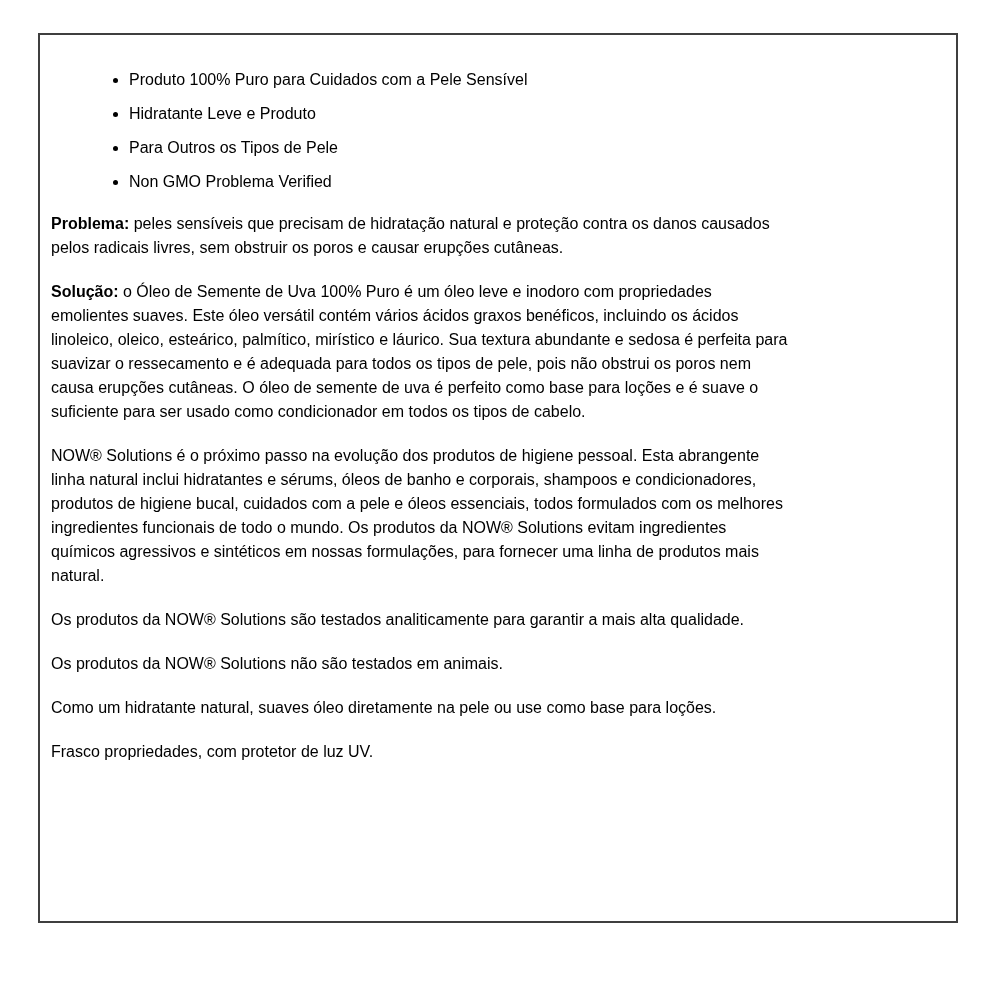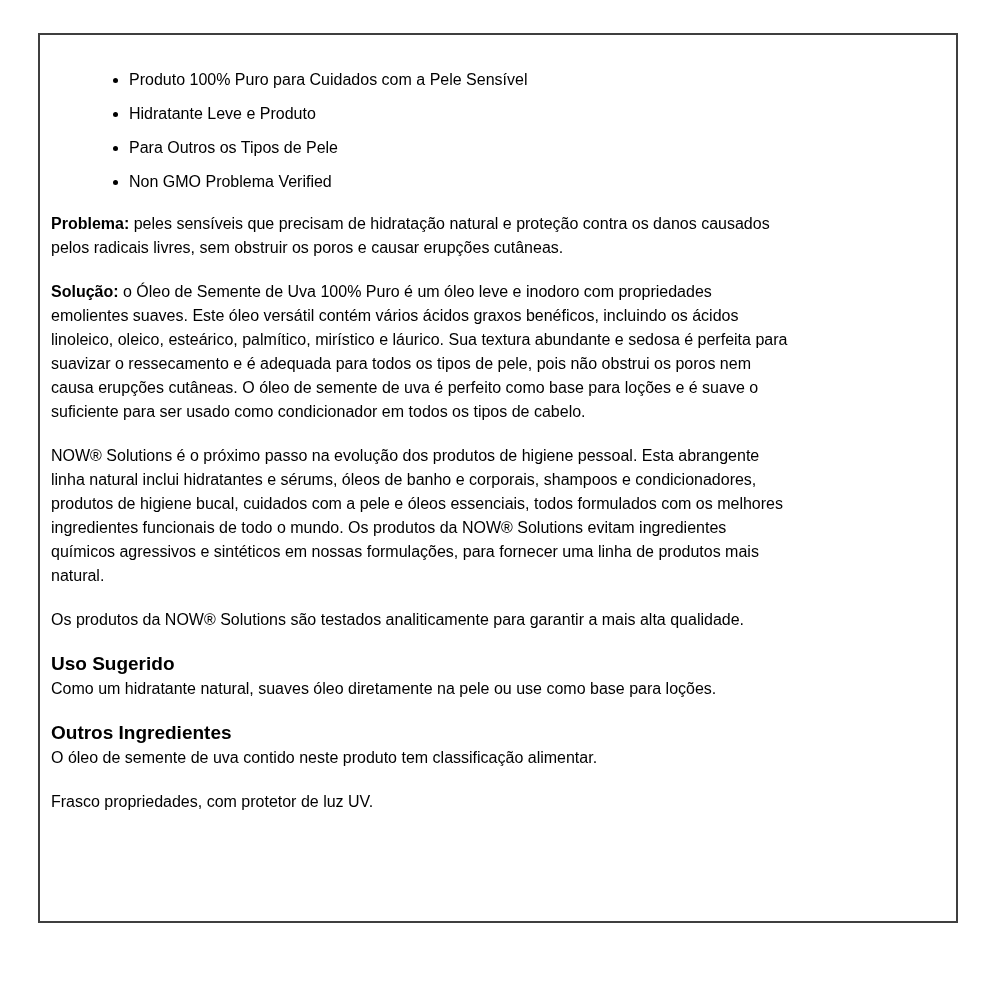--- a/index.html
+++ b/index.html
@@ -71,28 +71,24 @@
 
   <p class="body">NOW® Solutions é o próximo passo na evolução dos produtos de higiene pessoal. Esta abrangente
 linha natural inclui hidratantes e sérums, óleos de banho e corporais, shampoos e condicionadores,
 produtos de higiene bucal, cuidados com a pele e óleos essenciais, todos formulados com os melhores
 ingredientes funcionais de todo o mundo. Os produtos da NOW® Solutions evitam ingredientes
 químicos agressivos e sintéticos em nossas formulações, para fornecer uma linha de produtos mais
 natural.</p>
 
   <p class="body">Os produtos da NOW® Solutions são testados analiticamente para garantir a mais alta qualidade.</p>
 
+  <p class="body">Os produtos da NOW® Solutions não são testados em animais.</p>
 
   <div class="section">
-    <h2 class="doc-heading">Uso Sugerido</h2>
     <p class="body">Como um hidratante natural, suaves óleo diretamente na pele ou use como base para loções.</p>
   </div>
 
-  <div class="section">
-    <h2 class="doc-heading">Outros Ingredientes</h2>
-    <p class="body">O óleo de semente de uva contido neste produto tem classificação alimentar.</p>
-  </div>
 
   <div class="section">
     <p class="body">Frasco propriedades, com protetor de luz UV.</p>
   </div>
 
 </div>
 
 </body></html>

